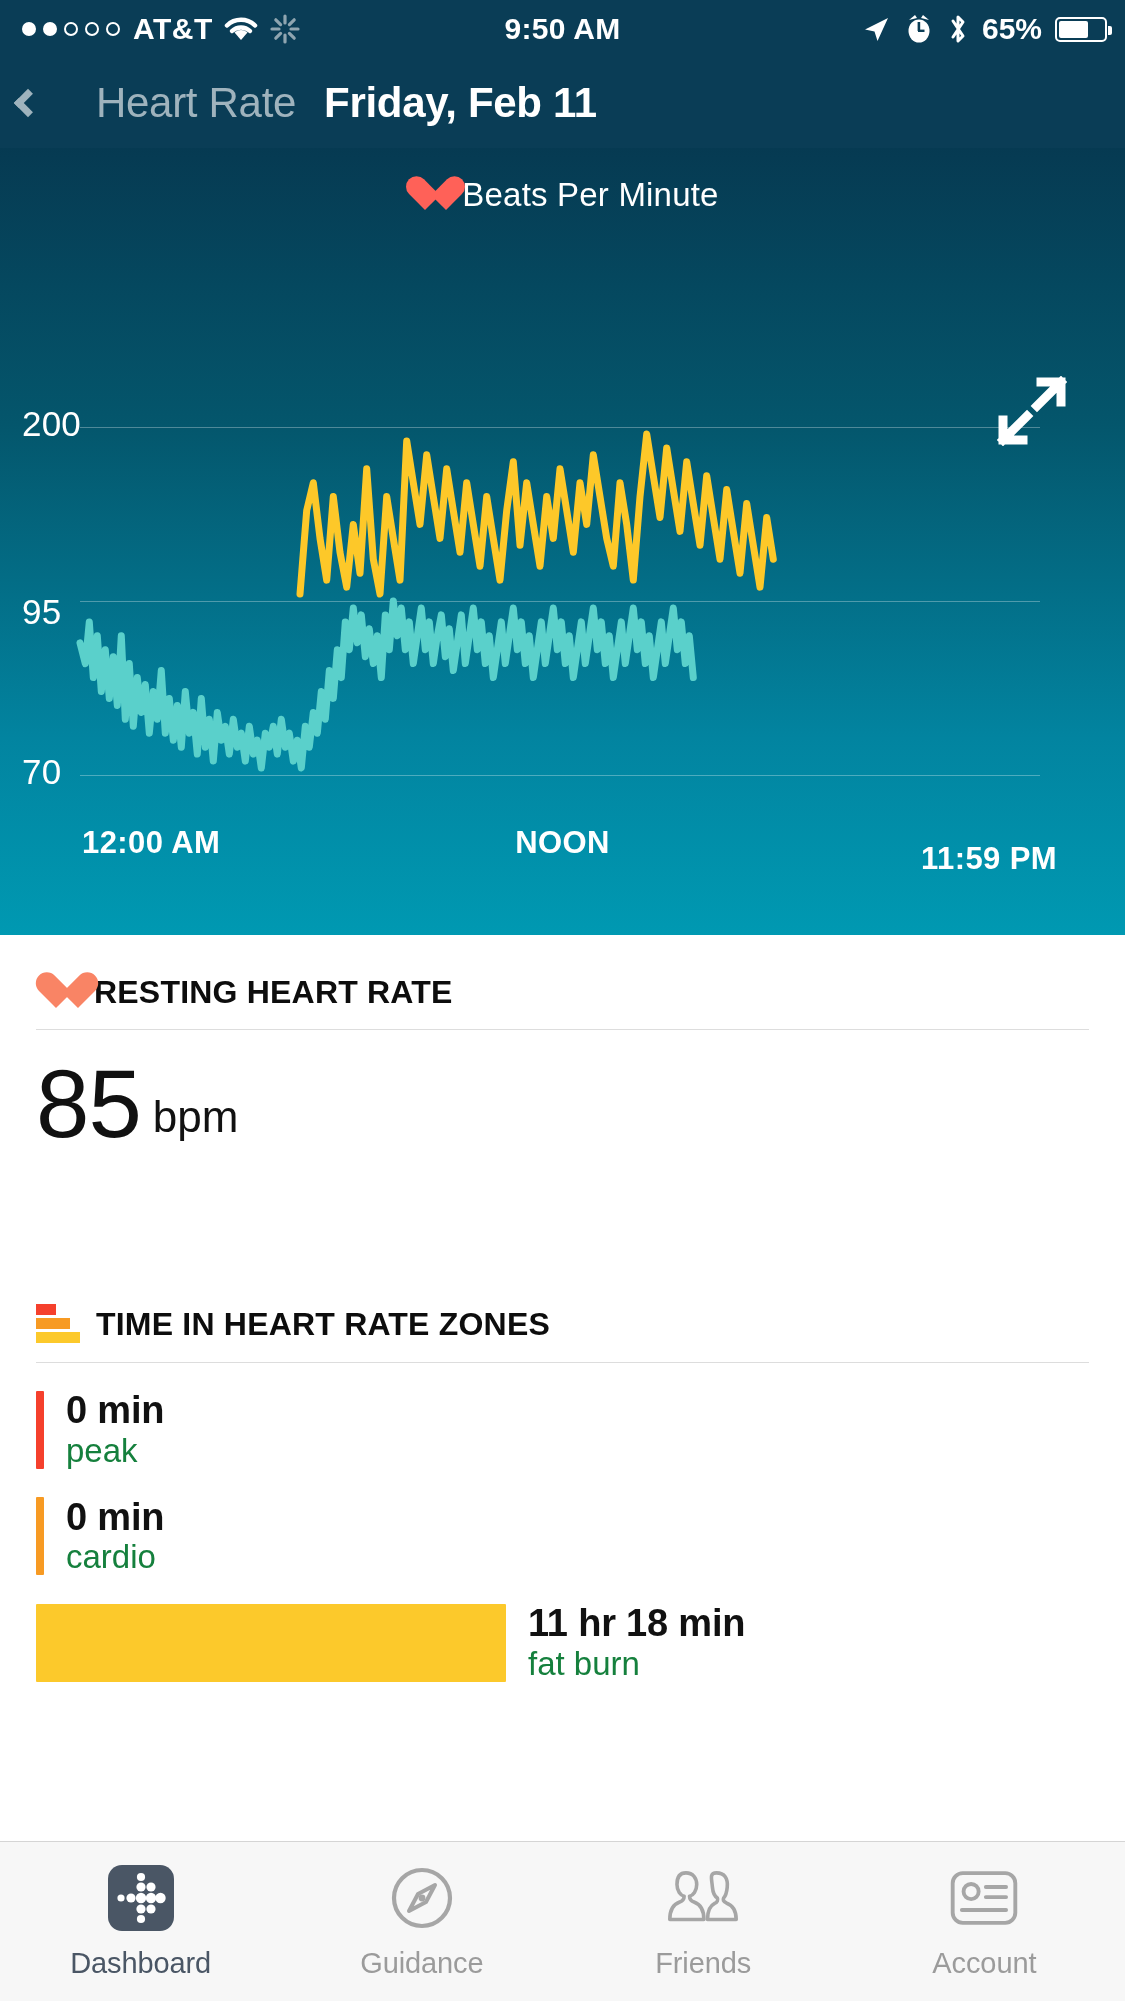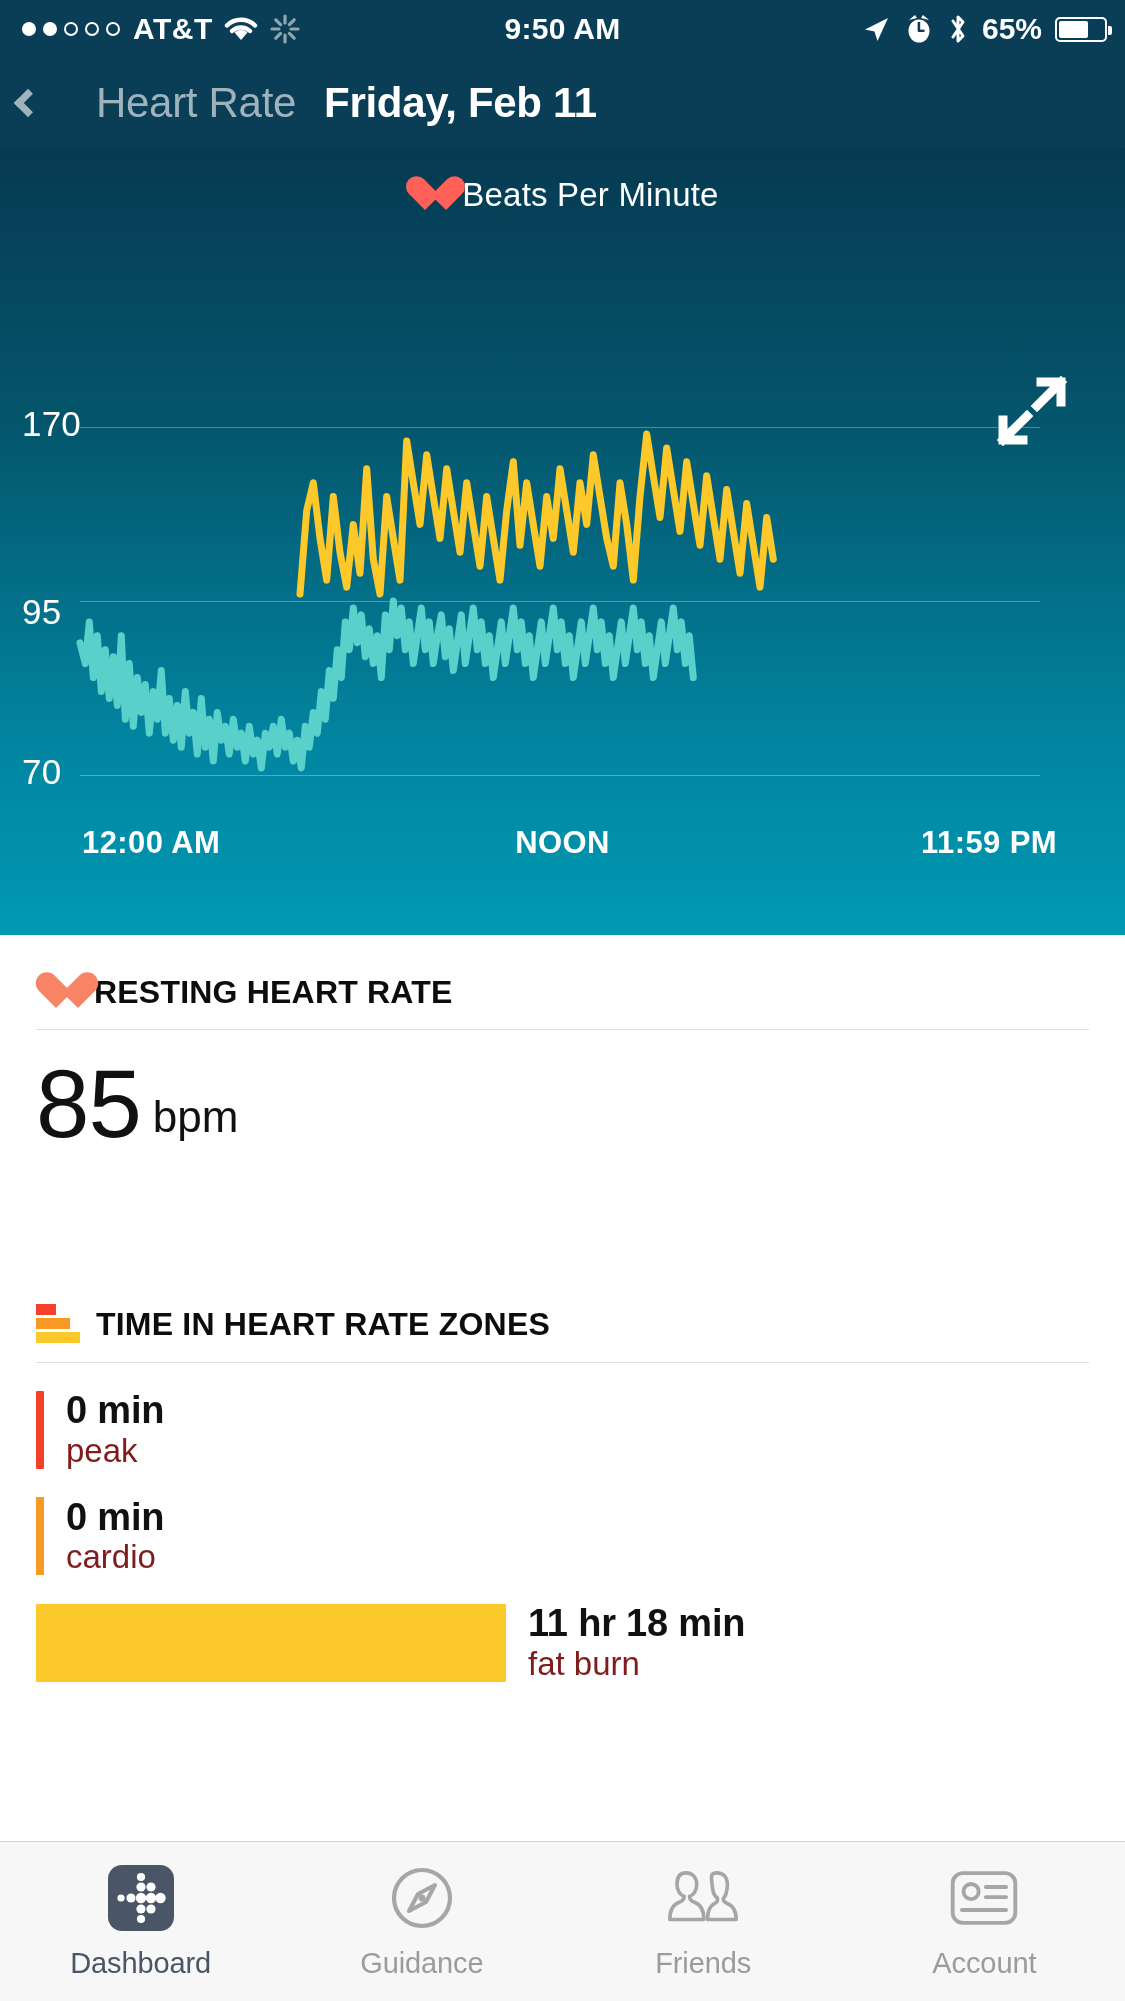--- a/index.html
+++ b/index.html
@@ -112,21 +112,21 @@
   .zb3 { width: 44px; background: #fcc92b; }
 
   .rhr-value { margin: 30px 0 0 36px; display: flex; align-items: flex-end; }
   .rhr-num { font-size: 96px; font-weight: 300; color: #111111; line-height: 0.92; letter-spacing: -1px; }
   .rhr-unit { font-size: 44px; font-weight: 300; color: #111111; margin-left: 12px; margin-bottom: 6px; }
 
   .zone-row { display: flex; align-items: center; margin: 26px 0 0 36px; }
   .zone-bar { height: 78px; border-radius: 1px; flex: 0 0 auto; }
   .zone-text { margin-left: 22px; }
   .zone-time { font-size: 38px; font-weight: bold; color: #111111; line-height: 1.12; letter-spacing: -0.2px; }
-  .zone-name { font-size: 33px; color: #7f1d1d; line-height: 1.15; }
+  .zone-name { font-size: 33px; color: #15803d; line-height: 1.15; }
 
   
   .tabbar {
     position: absolute; bottom: 0; left: 0; width: 1125px; height: 160px;
     background: #f7f7f7; border-top: 1px solid #d5d5d5;
     display: flex;
   }
   .tab {
     flex: 1; display: flex; flex-direction: column; align-items: center; justify-content: center;
     gap: 14px; cursor: pointer;
@@ -212,32 +212,32 @@
     <div class="expand-btn">
       <svg width="70" height="70" viewBox="0 0 70 70">
         <path d="M40 30 L64 6 M64 6 L44 6 M64 6 L64 26" stroke="#ffffff" stroke-width="9" fill="none" stroke-linecap="square"></path>
         <path d="M30 40 L6 64 M6 64 L26 64 M6 64 L6 44" stroke="#ffffff" stroke-width="9" fill="none" stroke-linecap="square"></path>
       </svg>
     </div>
 
     <div class="gridline" id="grid0" style="top: 279px;"></div>
     <div class="gridline" id="grid1" style="top: 453px;"></div>
     <div class="gridline" id="grid2" style="top: 627px;"></div>
-    <div class="ylab" id="ylab0" style="top: 256px;">170</div>
+    <div class="ylab" id="ylab0" style="top: 256px;">200</div>
     <div class="ylab" id="ylab1" style="top: 444px;">95</div>
     <div class="ylab" id="ylab2" style="top: 604px;">70</div>
 
     <svg id="plot" width="1125" height="787">
         <path d="M80.0 494.8 L85.3 515.6 L89.3 473.9 L93.3 529.6 L97.3 487.8 L101.3 543.5 L105.3 501.7 L109.3 550.4 L113.3 508.7 L117.3 557.4 L121.3 487.8 L125.3 571.3 L129.3 515.6 L133.3 578.3 L137.3 529.6 L141.3 564.4 L145.3 536.5 L149.3 585.2 L153.3 543.5 L157.3 571.3 L161.3 522.6 L165.3 585.2 L169.3 550.4 L173.3 592.2 L177.3 557.4 L181.3 599.2 L185.3 543.5 L189.3 585.2 L193.3 564.4 L197.3 606.1 L201.3 550.4 L205.3 599.2 L209.3 571.3 L213.3 613.1 L217.3 564.4 L221.3 592.2 L225.3 578.3 L229.3 606.1 L233.3 571.3 L237.3 599.2 L241.3 585.2 L245.3 613.1 L249.3 578.3 L253.3 606.1 L257.3 592.2 L261.3 620.0 L265.3 585.2 L269.3 599.2 L273.3 578.3 L277.3 606.1 L281.3 571.3 L285.3 599.2 L289.3 585.2 L293.3 613.1 L297.3 592.2 L301.3 620.0 L305.3 578.3 L309.3 599.2 L313.3 564.4 L317.3 585.2 L321.3 543.5 L325.3 571.3 L329.3 522.6 L333.3 550.4 L337.3 501.7 L341.3 529.6 L345.3 473.9 L349.3 501.7 L353.3 460.0 L357.3 494.8 L361.3 466.9 L365.3 508.7 L369.3 480.8 L373.3 515.6 L377.3 487.8 L381.3 529.6 L385.3 466.9 L389.3 501.7 L393.3 453.0 L397.3 487.8 L401.3 460.0 L405.3 501.7 L409.3 473.9 L413.3 515.6 L417.3 487.8 L421.3 460.0 L425.3 501.7 L429.3 473.9 L433.3 515.6 L437.3 487.8 L441.3 466.9 L445.3 508.7 L449.3 480.8 L453.3 522.6 L457.3 494.8 L461.3 466.9 L465.3 515.6 L469.3 487.8 L473.3 460.0 L477.3 501.7 L481.3 473.9 L485.3 515.6 L489.3 487.8 L493.3 529.6 L497.3 501.7 L501.3 473.9 L505.3 515.6 L509.3 487.8 L513.3 460.0 L517.3 501.7 L521.3 473.9 L525.3 515.6 L529.3 487.8 L533.3 529.6 L537.3 501.7 L541.3 473.9 L545.3 515.6 L549.3 487.8 L553.3 460.0 L557.3 501.7 L561.3 473.9 L565.3 515.6 L569.3 487.8 L573.3 529.6 L577.3 501.7 L581.3 473.9 L585.3 515.6 L589.3 487.8 L593.3 460.0 L597.3 501.7 L601.3 473.9 L605.3 515.6 L609.3 487.8 L613.3 529.6 L617.3 501.7 L621.3 473.9 L625.3 515.6 L629.3 487.8 L633.3 460.0 L637.3 501.7 L641.3 473.9 L645.3 515.6 L649.3 487.8 L653.3 529.6 L657.3 501.7 L661.3 473.9 L665.3 515.6 L669.3 487.8 L673.3 460.0 L677.3 501.7 L681.3 473.9 L685.3 515.6 L689.3 487.8 L693.3 529.6 " fill="none" stroke="#5ad0cb" stroke-width="7" stroke-linejoin="round" stroke-linecap="round"></path>
         <path d="M300.0 446.0 L306.7 362.5 L313.3 334.7 L320.0 390.4 L326.7 432.1 L333.3 348.6 L340.0 404.3 L346.7 439.1 L353.3 376.4 L360.0 425.2 L366.7 320.8 L373.3 411.2 L380.0 446.0 L386.7 348.6 L393.3 390.4 L400.0 432.1 L406.7 292.9 L413.3 334.7 L420.0 376.4 L426.7 306.8 L433.3 348.6 L440.0 390.4 L446.7 320.8 L453.3 362.5 L460.0 404.3 L466.7 334.7 L473.3 376.4 L480.0 418.2 L486.7 348.6 L493.3 390.4 L500.0 432.1 L506.7 362.5 L513.3 313.8 L520.0 397.3 L526.7 334.7 L533.3 376.4 L540.0 418.2 L546.7 348.6 L553.3 390.4 L560.0 320.8 L566.7 362.5 L573.3 404.3 L580.0 334.7 L586.7 376.4 L593.3 306.8 L600.0 348.6 L606.7 390.4 L613.3 418.2 L620.0 334.7 L626.7 376.4 L633.3 432.1 L640.0 348.6 L646.7 286.0 L653.3 327.7 L660.0 369.5 L666.7 299.9 L673.3 341.6 L680.0 383.4 L686.7 313.8 L693.3 355.6 L700.0 397.3 L706.7 327.7 L713.3 369.5 L720.0 411.2 L726.7 341.6 L733.3 383.4 L740.0 425.2 L746.7 355.6 L753.3 397.3 L760.0 439.1 L766.7 369.5 L773.3 411.2 " fill="none" stroke="#fdc829" stroke-width="7" stroke-linejoin="round" stroke-linecap="round"></path>
       </svg>
 
     <div class="xlab" id="xlab0" style="left:82px;  top:677px;">12:00 AM</div>
     <div class="xlab" id="xlab1" style="left:0; width:1125px; text-align:center; top:677px;">NOON</div>
-    <div class="xlab" id="xlab2" style="right:68px; top:677px;">11:59 PM</div>
+    <div class="xlab" id="xlab2" style="right:68px; top:693px;">11:59 PM</div>
   </div>
 
   <div class="content">
 
     <div class="section-head">
       <span class="heart-ico-sm"></span>
       <span class="hd-text">RESTING HEART RATE</span>
     </div>
     <div class="rhr-value">
       <span class="rhr-num">85</span>

